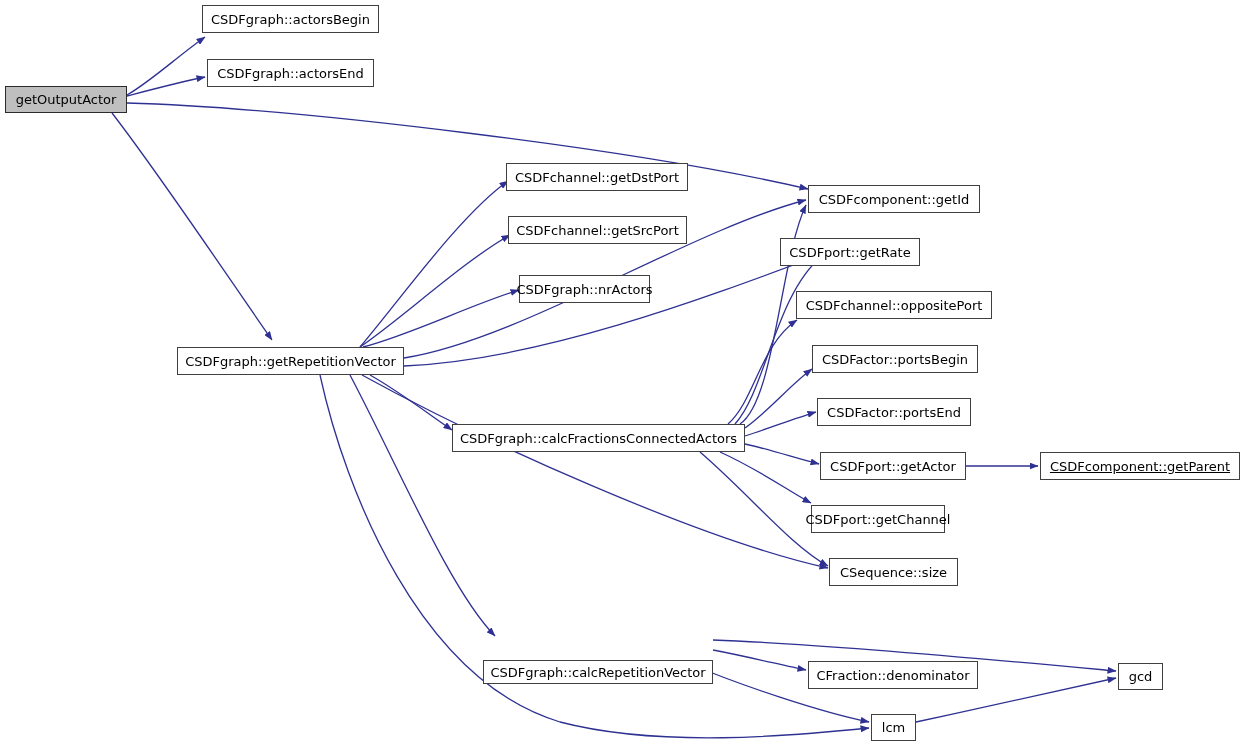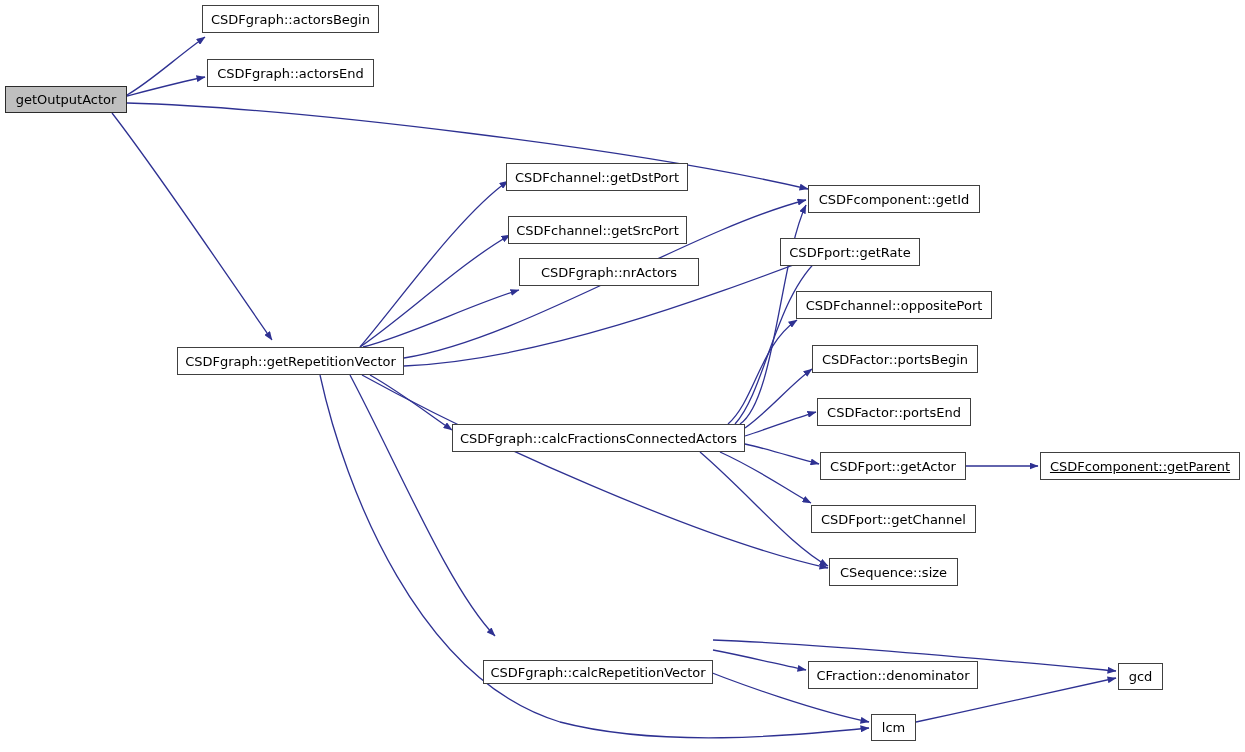--- a/index.html
+++ b/index.html
@@ -93,21 +93,21 @@
       </div>
       <div class="gnode" style="left: 207px; top: 59px; width: 167px; height: 28px;">
         <span class="lbl">CSDFgraph::actorsEnd</span>
       </div>
       <div class="gnode" style="left: 506px; top: 163px; width: 182px; height: 28px;">
         <span class="lbl">CSDFchannel::getDstPort</span>
       </div>
       <div class="gnode" style="left: 508px; top: 216px; width: 179px; height: 28px;">
         <span class="lbl">CSDFchannel::getSrcPort</span>
       </div>
-      <div class="gnode" style="left: 519px; top: 258px; width: 180px; height: 28px;">
+      <div class="gnode" style="left: 519px; top: 275px; width: 131px; height: 28px;">
         <span class="lbl">CSDFgraph::nrActors</span>
       </div>
       <div class="gnode" style="left: 177px; top: 347px; width: 227px; height: 28px;">
         <span class="lbl">CSDFgraph::getRepetitionVector</span>
       </div>
       <div class="gnode" style="left: 452px; top: 424px; width: 293px; height: 28px;">
         <span class="lbl">CSDFgraph::calcFractionsConnectedActors</span>
       </div>
       <div class="gnode" style="left: 808px; top: 185px; width: 172px; height: 28px;">
         <span class="lbl">CSDFcomponent::getId</span>
@@ -123,21 +123,21 @@
       </div>
       <div class="gnode" style="left: 817px; top: 398px; width: 154px; height: 28px;">
         <span class="lbl">CSDFactor::portsEnd</span>
       </div>
       <div class="gnode" style="left: 820px; top: 452px; width: 146px; height: 28px;">
         <span class="lbl">CSDFport::getActor</span>
       </div>
       <div class="gnode" style="left: 1040px; top: 452px; width: 200px; height: 28px; text-decoration: underline;">
         <span class="lbl">CSDFcomponent::getParent</span>
       </div>
-      <div class="gnode" style="left: 811px; top: 505px; width: 165px; height: 28px;">
+      <div class="gnode" style="left: 811px; top: 505px; width: 134px; height: 28px;">
         <span class="lbl">CSDFport::getChannel</span>
       </div>
       <div class="gnode" style="left: 829px; top: 558px; width: 129px; height: 28px;">
         <span class="lbl">CSequence::size</span>
       </div>
       <div class="gnode" style="left: 483px; top: 660px; width: 230px; height: 24px;">
         <span class="lbl">CSDFgraph::calcRepetitionVector</span>
       </div>
       <div class="gnode" style="left: 808px; top: 661px; width: 170px; height: 28px;">
         <span class="lbl">CFraction::denominator</span>

